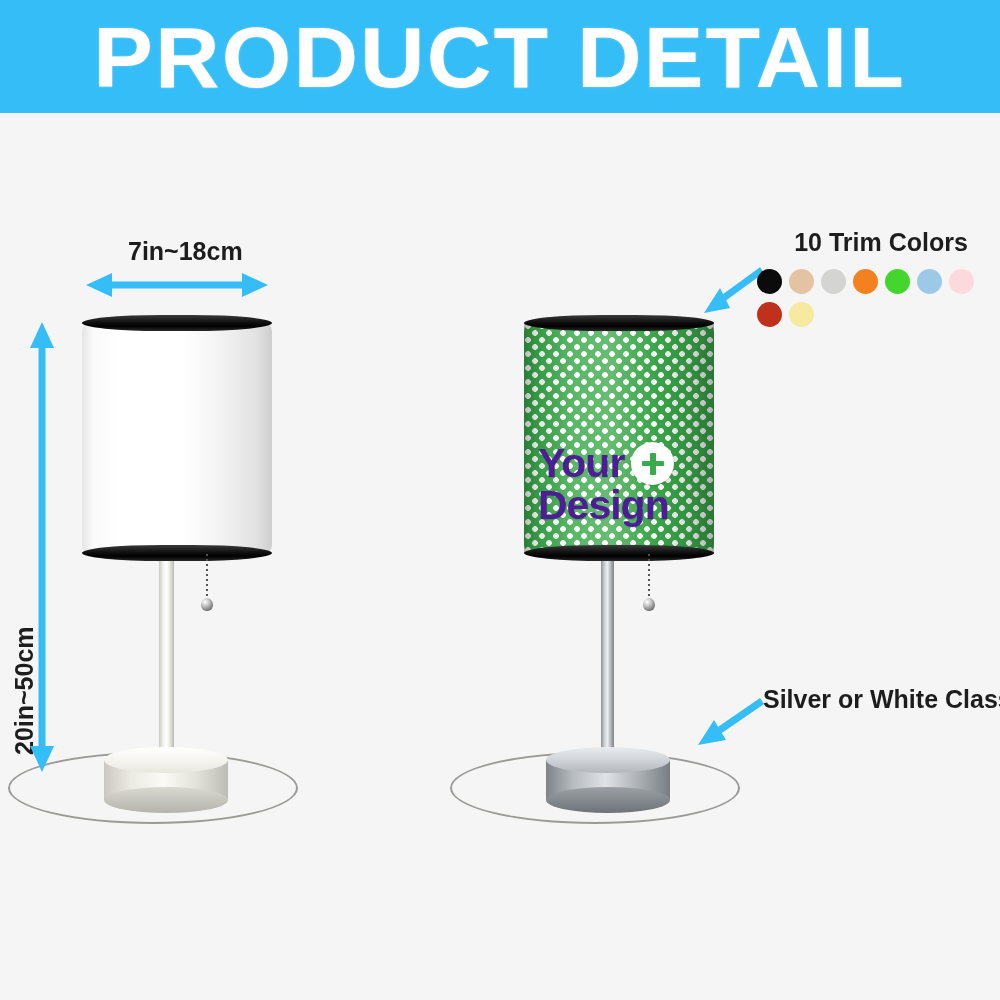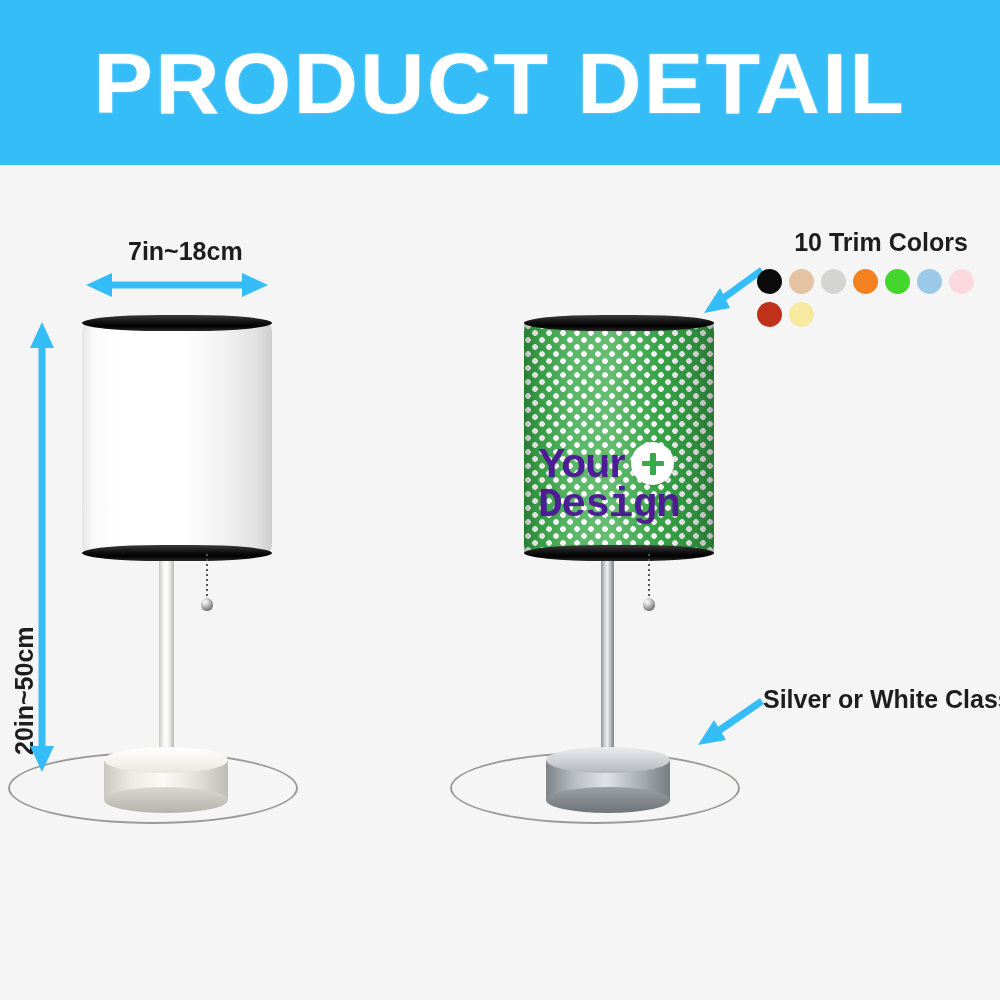--- a/index.html
+++ b/index.html
@@ -14,21 +14,21 @@
     font-family: "Liberation Sans", sans-serif;
     overflow: hidden;
     position: relative;
   }
 
   
   .banner {
     position: absolute;
     left: 0; top: 0;
     width: 1000px;
-    height: 165px;
+    height: 113px;
     background: #35bdf8;
     display: flex;
     align-items: center;
     justify-content: center;
   }
   .banner-title {
     color: #ffffff;
     font-size: 86px;
     font-weight: bold;
     letter-spacing: 2px;
@@ -116,21 +116,21 @@
     position: absolute;
     z-index: 5;
     color: #4c1d95;
     font-weight: bold;
     font-family: "Liberation Sans", sans-serif;
     line-height: 0.98;
     letter-spacing: -1px;
     text-shadow: 0 1px 1px rgba(0,0,0,0.13);
   }
   .yd-line1 { display: flex; align-items: center; font-size: 41px; }
-  .yd-line2 { font-size: 41px; font-family: Liberation Mono, monospace; }
+  .yd-line2 { font-size: 41px; }
   .plus-badge {
     display: inline-flex;
     align-items: center;
     justify-content: center;
     width: 43px; height: 43px;
     border-radius: 50%;
     background: #ffffff;
     margin-left: 7px;
     position: relative;
     box-shadow: 0 1px 2px rgba(0,0,0,0.12);

